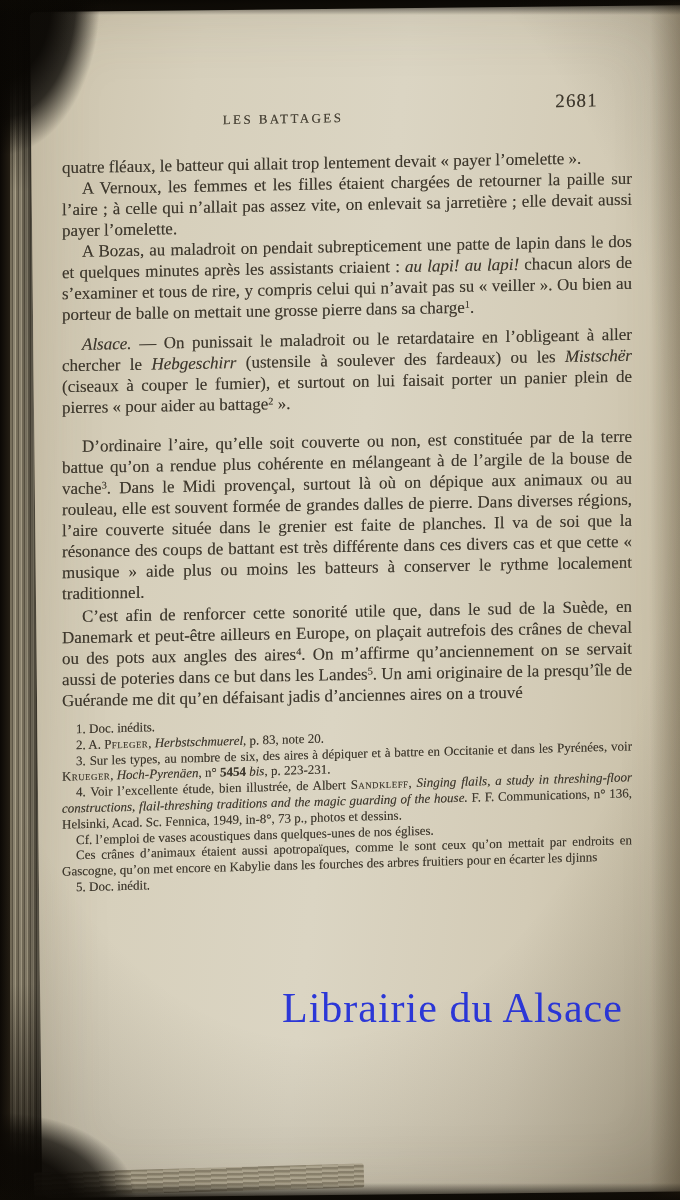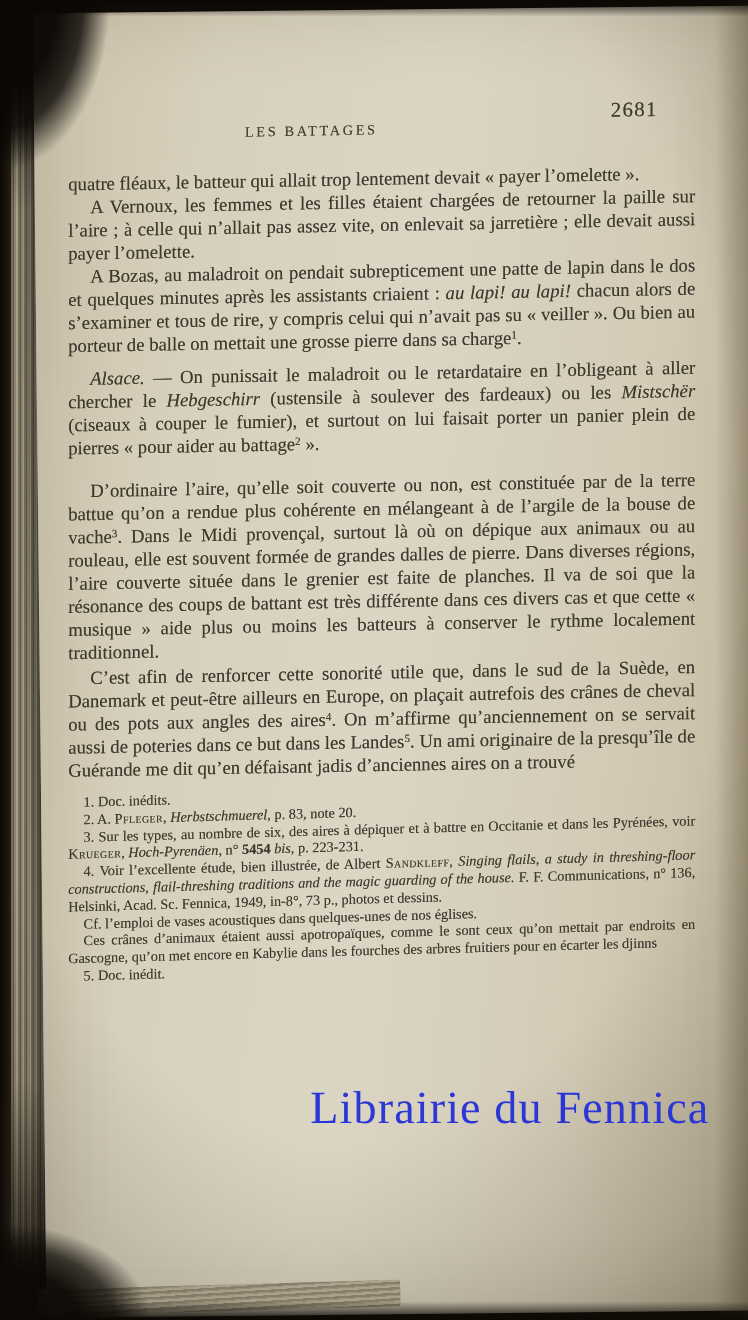--- a/index.html
+++ b/index.html
@@ -135,14 +135,14 @@
   </div>
 
   <div class="corner-tl"></div>
   <div class="corner-bl"></div>
   <div class="bottom-edge-pages"></div>
   <div class="top-band"></div>
   <div class="bottom-band"></div>
   <div class="right-shade"></div>
   <div class="vignette"></div>
 
-  <div class="watermark" style="color: rgb(37, 49, 216);">Librairie du Fennica</div>
+  <div class="watermark" style="color: rgb(37, 49, 216);">Librairie du Alsace</div>
 </div>
 
 </body></html>

